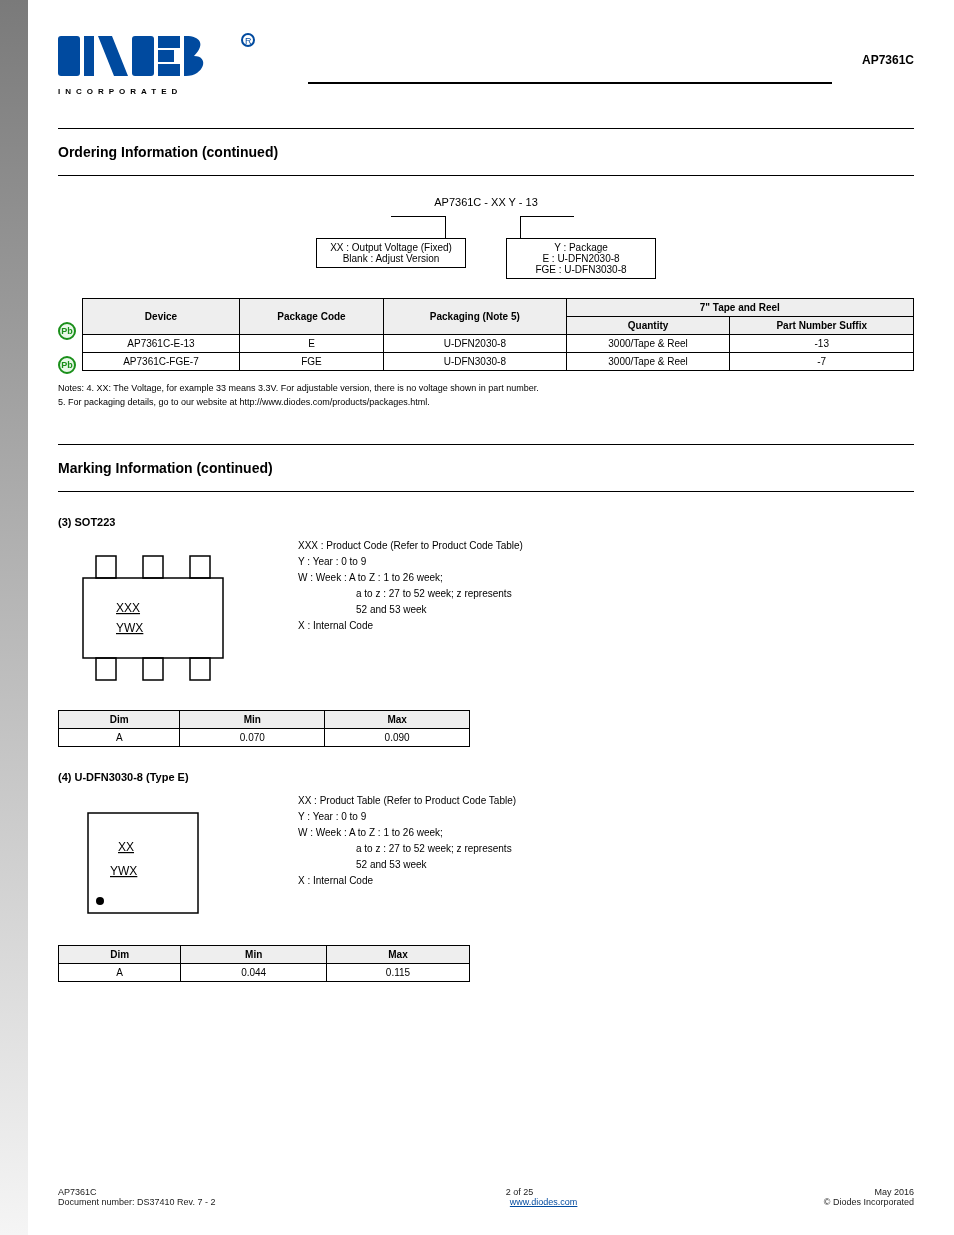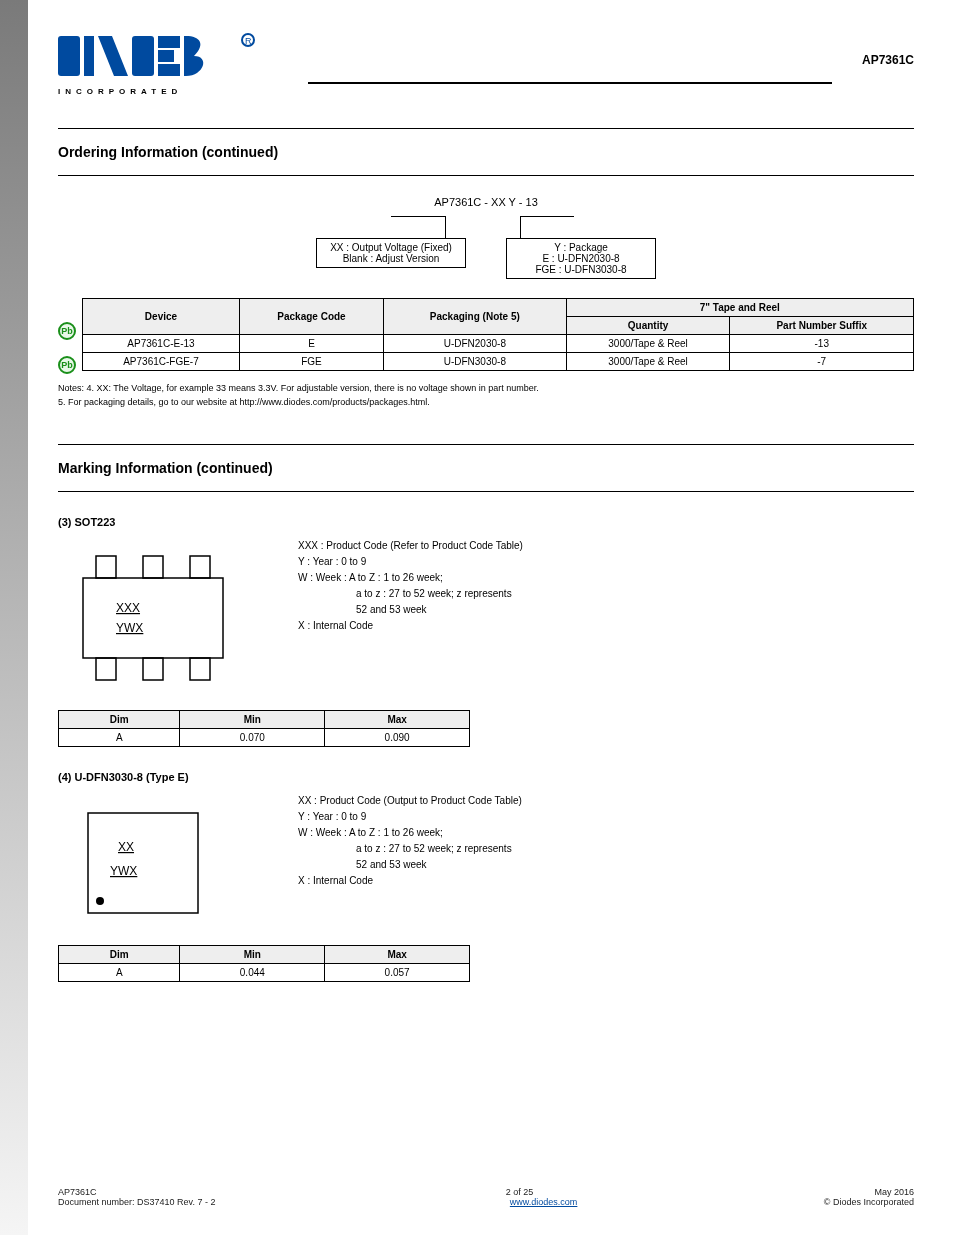--- a/index.html
+++ b/index.html
@@ -255,39 +255,39 @@
           <svg width="170" height="140" viewBox="0 0 170 140">
             <g stroke="#000" stroke-width="1.5" fill="none">
               <rect x="30" y="20" width="110" height="100"></rect>
             </g>
             <circle cx="42" cy="108" r="4" fill="#000"></circle>
             <text x="60" y="58" font-size="12" text-decoration="underline">XX</text>
             <text x="52" y="82" font-size="12" text-decoration="underline">YWX</text>
           </svg>
         </div>
         <div class="pkg-dims">
-          <div>XX : Product Code (Output to Product Code Table)</div>
+          <div>XX : Product Table (Refer to Product Code Table)</div>
           <div>Y : Year : 0 to 9</div>
           <div>W : Week : A to Z : 1 to 26 week;</div>
           <div style="padding-left:58px;">a to z : 27 to 52 week; z represents</div>
           <div style="padding-left:58px;">52 and 53 week</div>
           <div>X : Internal Code</div>
         </div>
       </div>
       <table class="dimtable">
         <tbody>
             <tr>
           <th>Dim</th>
           <th>Min</th>
           <th>Max</th>
         </tr>
         <tr>
           <td>A</td>
           <td>0.044</td>
-          <td>0.057</td>
+          <td>0.115</td>
         </tr>
       </tbody>
         </table>
     </div>
 
     <div class="footer">
       <div>
         <span>AP7361C</span><br>
         <span>Document number: DS37410 Rev. 7 - 2</span>
       </div>

